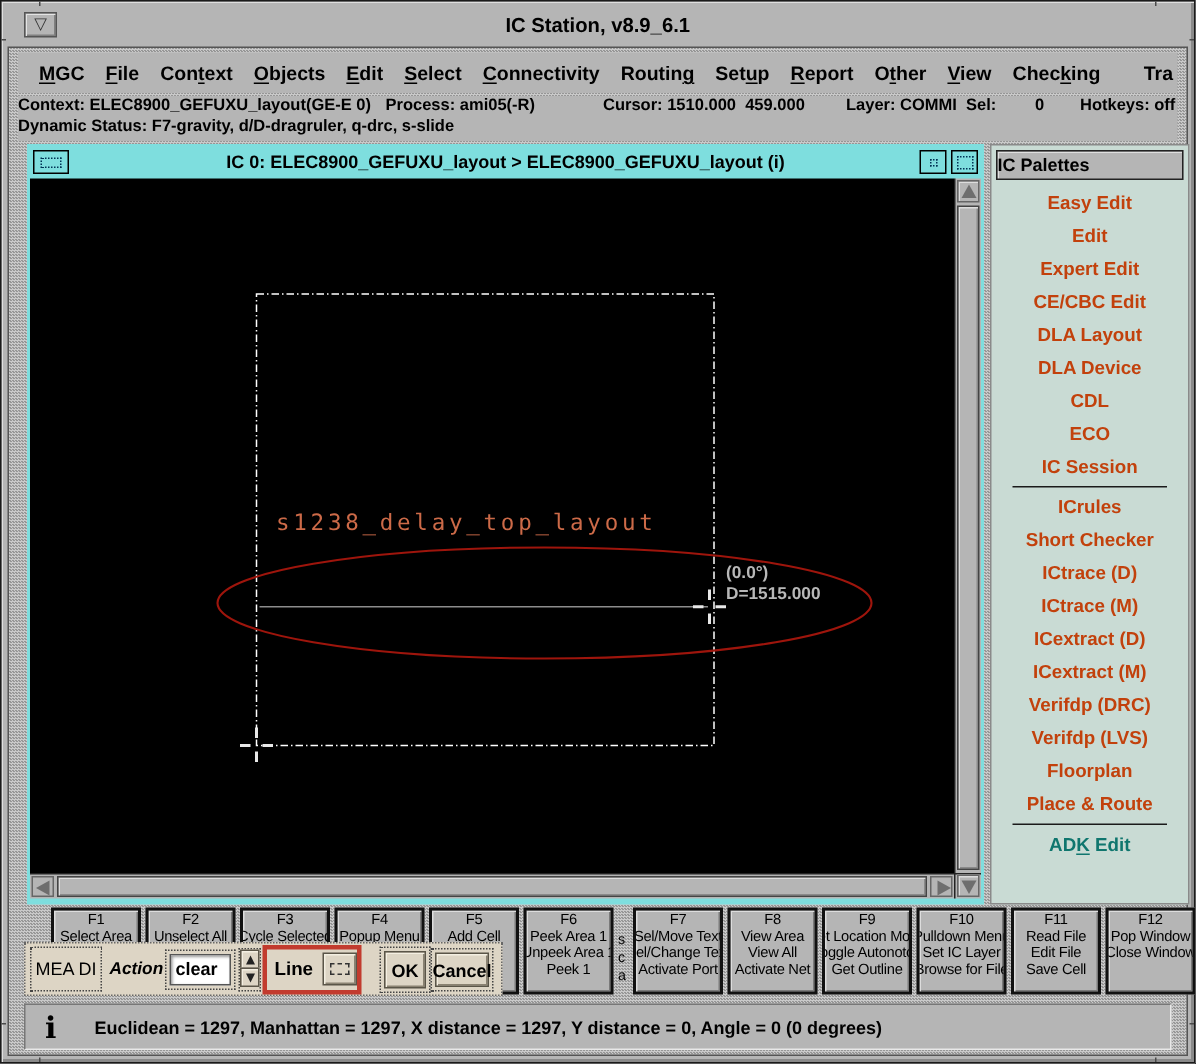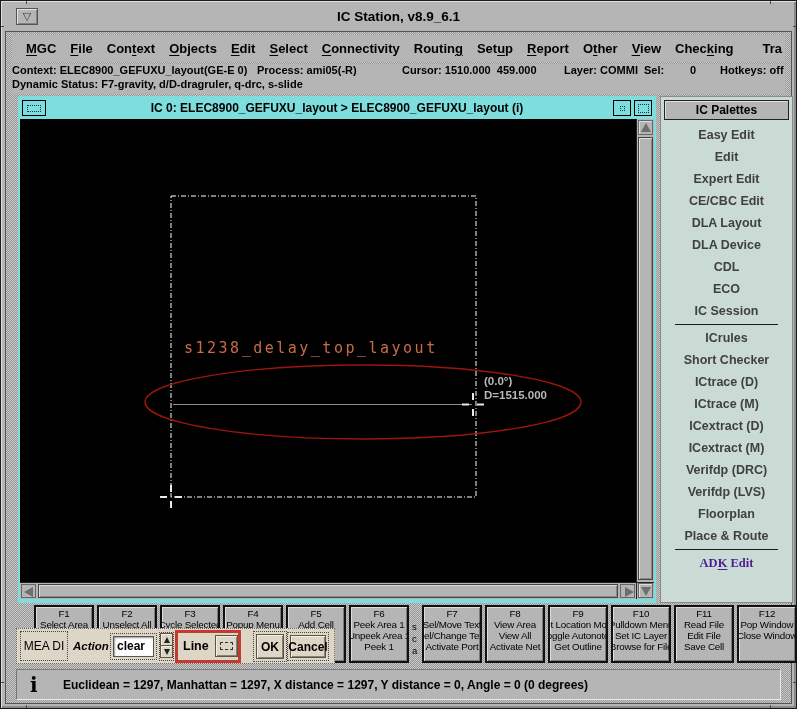--- a/index.html
+++ b/index.html
@@ -39,25 +39,25 @@
 .tri-rt{width:0;height:0;border-top:5px solid transparent;border-bottom:5px solid transparent;border-left:9px solid #6e6e6e;margin:2px 0 0 4px;}
 .vthumb{position:absolute;left:1px;width:15px;top:18px;bottom:2px;border:1px solid #444;box-shadow:inset 1px 1px 0 #ddd, inset -1px -1px 0 #8a8a8a;background:#b5b5b5;}
 .hscrollrow{display:flex;height:17px;}
 .hscroll{width:616px;background:#b5b5b5;position:relative;border-top:1px solid #222;}
 .hsq{position:absolute;top:1px;width:15px;height:14px;background:#b5b5b5;border:1px solid #666;}
 .hthumb{position:absolute;top:1px;left:18px;right:18px;height:14px;border:1px solid #444;box-shadow:inset 1px 1px 0 #ddd, inset -1px -1px 0 #8a8a8a;background:#b5b5b5;}
 .hcorner{width:18px;background:#b5b5b5;border-left:1px solid #222;border-top:1px solid #222;position:relative;}
 .hcorner .sq{top:0;left:1px;}
 
 .palette{left:654px;top:64px;width:133px;height:507px;background:#c9dbd4;border:1px solid #8a8a8a;}
-.pal-header{margin:3px 3px 0 3px;height:20px;background:#b5b5b5;border:1px solid #222;box-shadow:inset 1px 1px 0 #e0e0e0;text-align:center;font-weight:bold;font-size:12px;line-height:18px;}
+.pal-header{margin:3px 3px 0 3px;height:20px;background:#b5b5b5;border:1px solid #222;box-shadow:inset 1px 1px 0 #e0e0e0;text-align:left;font-weight:bold;font-size:12px;line-height:18px;}
 .pal-list{padding-top:4px;}
-.pal-item{height:22px;line-height:22px;text-align:center;font-weight:bold;font-size:12.5px;color:#404040;}
+.pal-item{height:22px;line-height:22px;text-align:center;font-weight:bold;font-size:12.5px;color:#c2410c;}
 .pal-sep{height:1px;background:#1a1a1a;margin:2px 14px;}
-.pal-item.adk{color:#4c1d95;font-family:Liberation Serif, serif;}
+.pal-item.adk{color:#0f766e;}
 .pal-item.adk .key{text-decoration:underline;text-underline-offset:2px;}
 
 .fkeys{left:28px;top:573px;height:72px;display:flex;background:transparent;}
 .fk{width:60px;height:58px;border:2px solid #111;background:#b5b5b5;box-shadow:inset 1px 1px 0 #ddd, inset -1px -1px 0 #7a7a7a;margin-right:3px;overflow:hidden;font-size:9.8px;text-align:center;padding-top:1px;flex:none;letter-spacing:-0.2px;}
 .fk div{line-height:11px;white-space:nowrap;display:flex;justify-content:center;}
 .fkgap{width:10px;flex:none;font-size:9.5px;line-height:12px;padding-top:16px;text-align:left;color:#000;background:transparent;}
 
 .dialog{left:10px;top:596px;width:319px;height:36px;background:#ddd5c5;border:1px dotted #666;z-index:5;}
 .dialog>div{position:absolute;}
 .d-tool{left:3px;top:2px;width:48px;height:30px;border:1px dotted #444;font-weight:normal;font-size:12px;text-align:center;line-height:28px;}

